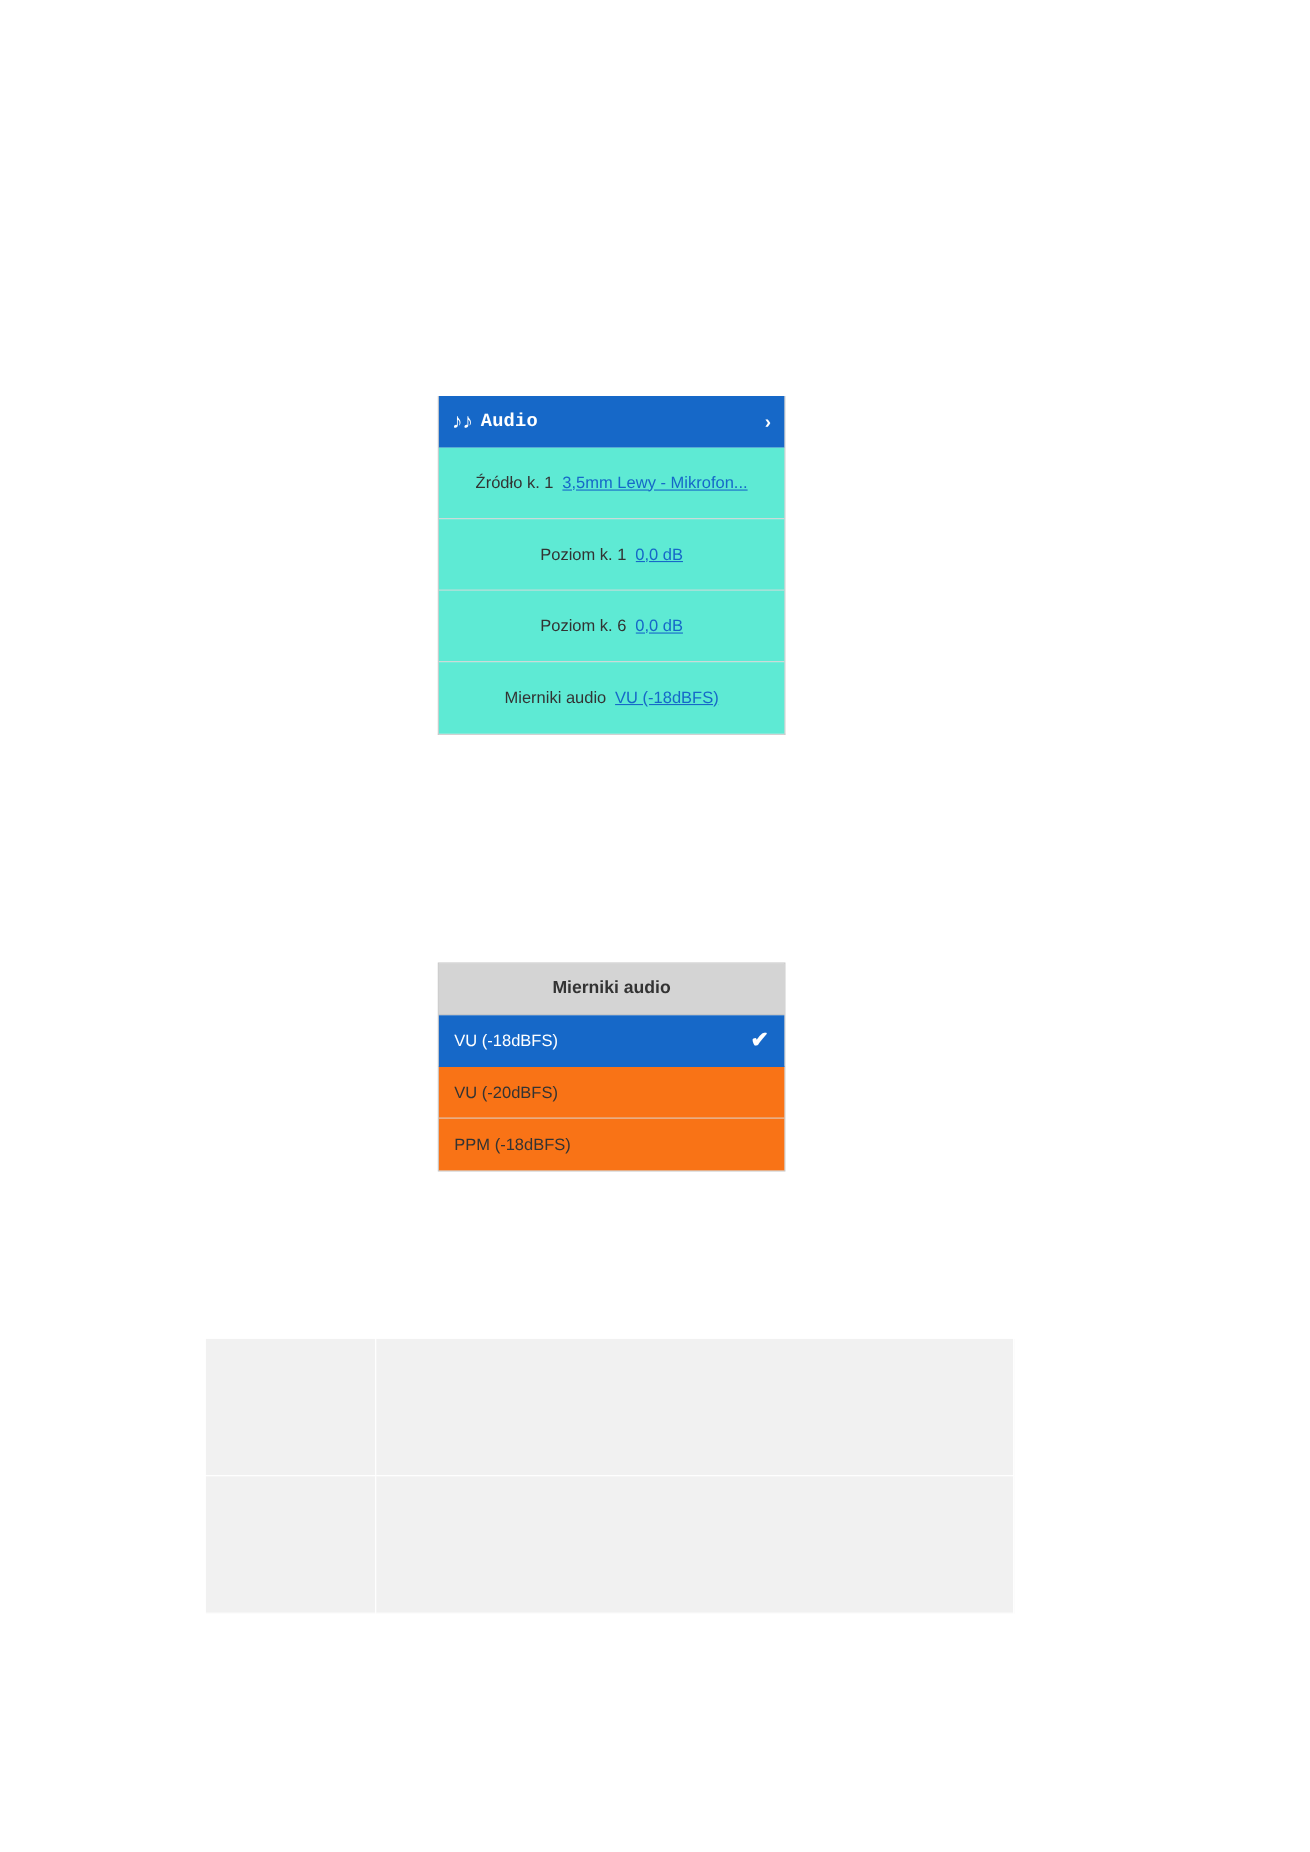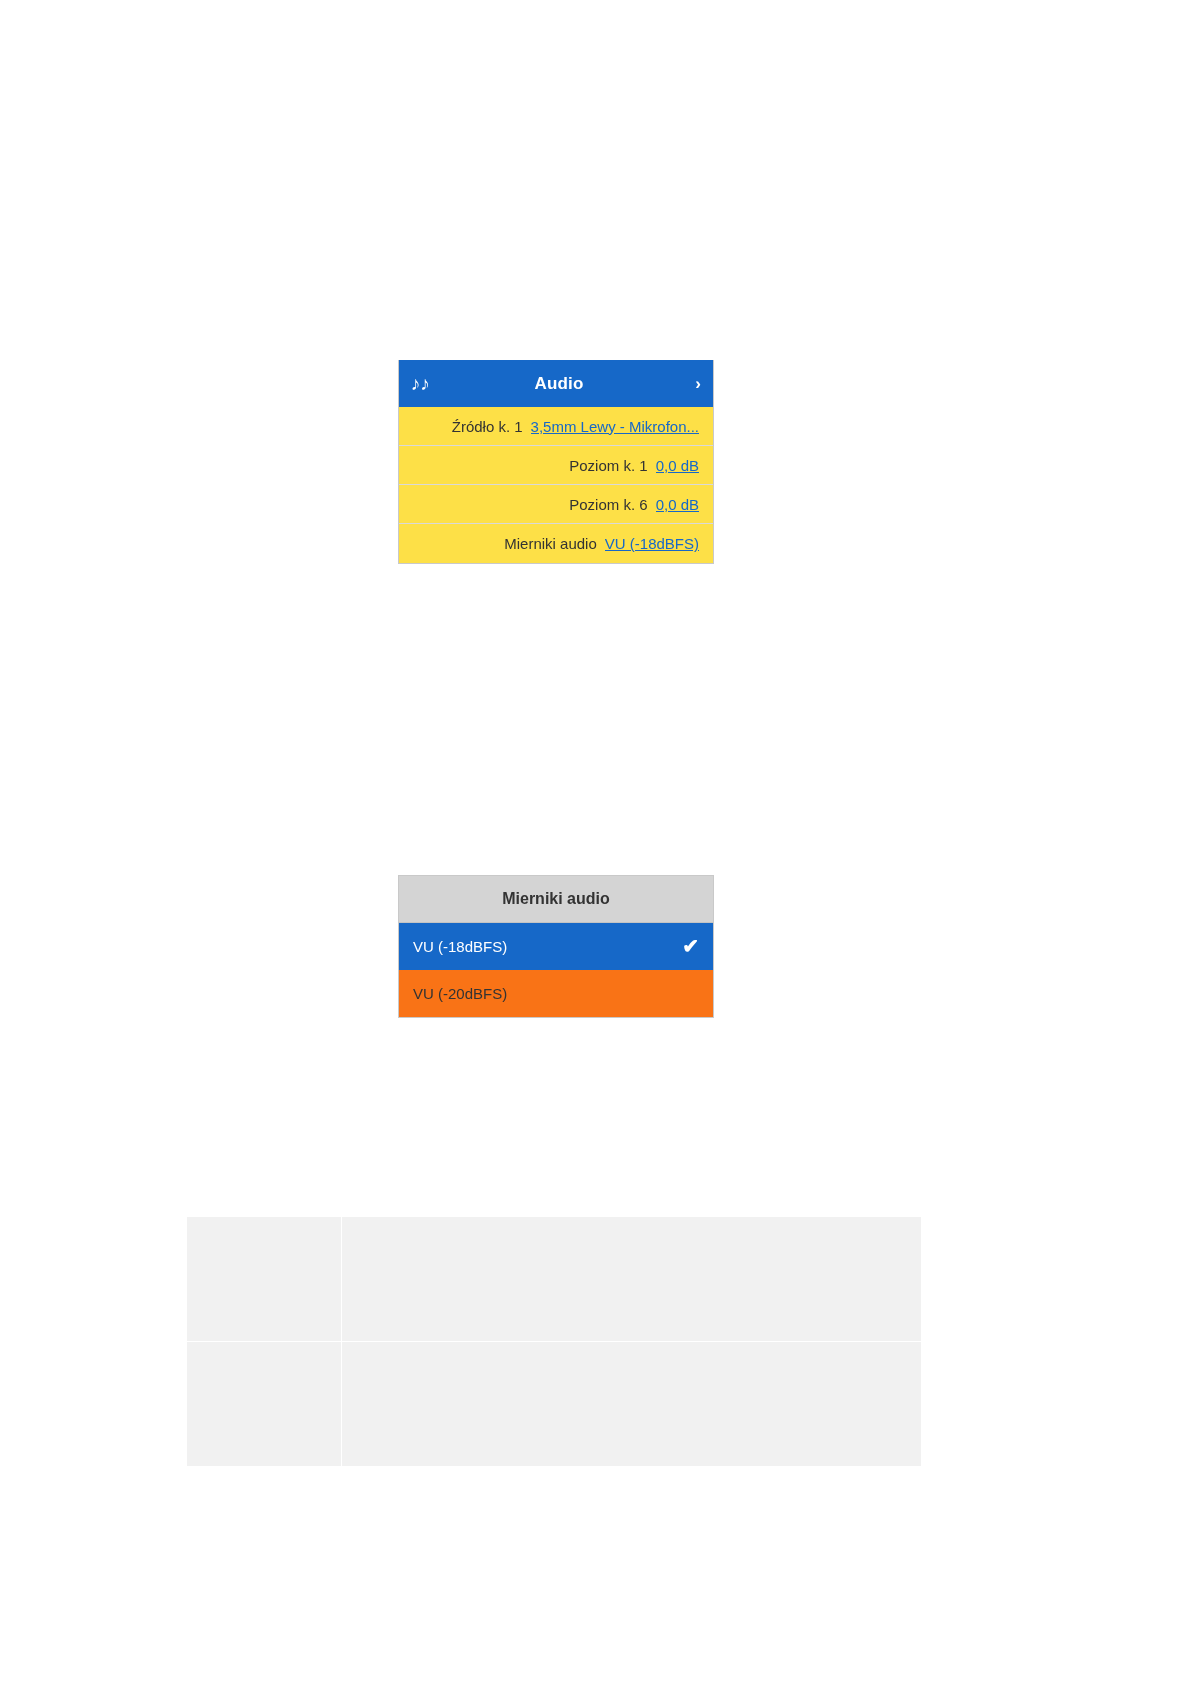--- a/index.html
+++ b/index.html
@@ -38,41 +38,42 @@
   }
   .audio-header .note-icon {
     width: 26px;
     font-size: 19px;
     line-height: 1;
     color: #ffffff;
     text-align: left;
   }
   .audio-header .title {
     flex: 1;
-    text-align: center;
+    text-align: left;
     font-size: 17px;
     font-weight: bold;
     letter-spacing: 0.2px;
+    font-family: Liberation Mono, monospace;
   }
   .audio-header .chevron {
     width: 20px;
     text-align: right;
     font-size: 17px;
     font-weight: bold;
   }
 
   .audio-row {
-    height: 39px;
-    display: flex;
-    align-items: center;
-    justify-content: flex-end;
+    height: 65px;
+    display: flex;
+    align-items: center;
+    justify-content: center;
     padding: 0 14px;
     box-sizing: border-box;
     border-bottom: 1px solid #d9d9d9;
-    background: #fde047;
+    background: #5eead4;
   }
   .audio-row:last-child {
     border-bottom: none;
   }
   .audio-row .label {
     font-size: 15px;
     color: #333333;
     white-space: nowrap;
   }
   .audio-row .value {
@@ -196,20 +197,23 @@
 
   <div class="meter-row selected">
     <span>VU (-18dBFS)</span>
     <span class="check">✔</span>
   </div>
 
   <div class="meter-row">
     <span>VU (-20dBFS)</span>
   </div>
 
+  <div class="meter-row">
+    <span>PPM (-18dBFS)</span>
+  </div>
 
 
 </div>
 
 <table class="bottom-table">
   <tbody>
     <tr>
       <td class="col-first"></td>
       <td></td>
     </tr>

